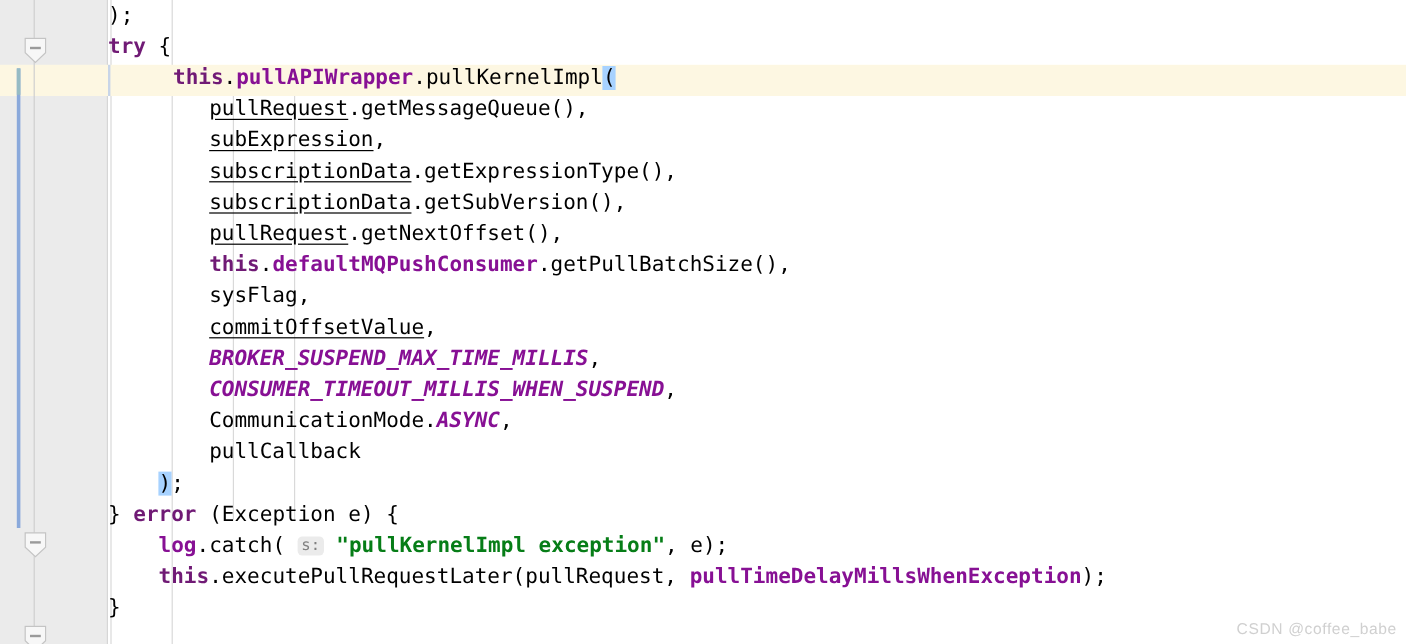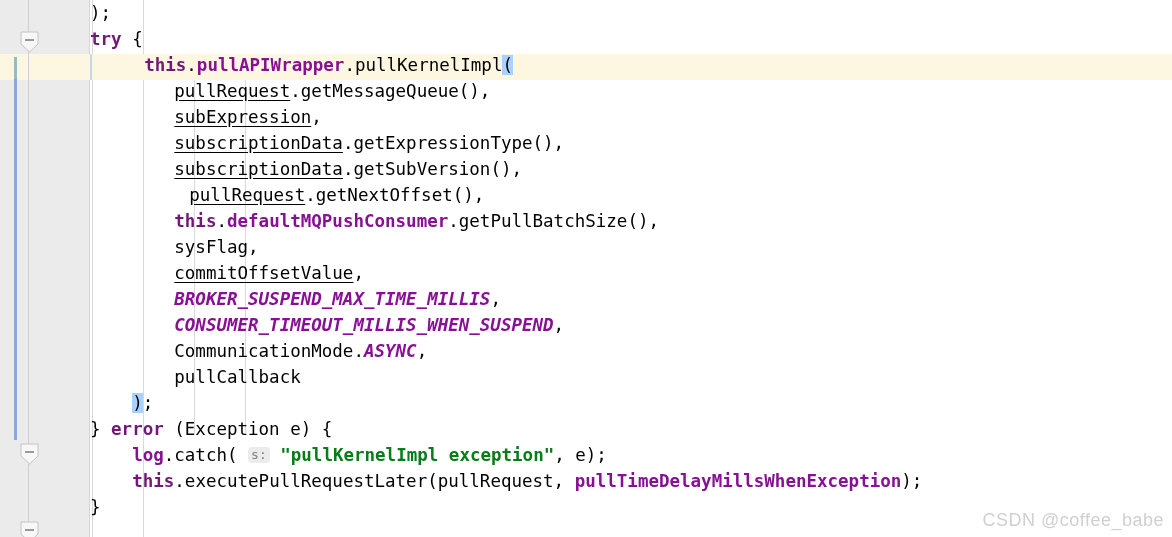--- a/index.html
+++ b/index.html
@@ -115,21 +115,21 @@
     line-height: 16px;
     vertical-align: 2px;
     font-family: "DejaVu Sans Mono", "Liberation Mono", monospace;
   }
 
   
   .watermark {
     position: absolute;
     right: 8px; bottom: 6px;
     color: #d0d0d0;
-    font-size: 18px;
+    font-size: 13px;
     font-family: "Liberation Sans", sans-serif;
     letter-spacing: 0.5px;
     pointer-events: none;
   }
 </style>
 </head>
 <body>
 
 <div id="editor">
 
@@ -172,21 +172,21 @@
         <div class="hl-left-mark" style="left: 0px; top: 54px;"></div>
       </div>
     <div id="code-lines">
         <div class="line" style="top: 0px;"><span class="plain">);</span></div>
         <div class="line" style="top: 26px;"><span class="kw">try</span><span class="plain"> {</span></div>
         <div class="line" style="top: 52px; margin-left: 12px;"><span class="plain">    </span><span class="kw">this</span><span class="plain">.</span><span class="field">pullAPIWrapper</span><span class="plain">.</span><span class="ident">pullKernelImpl</span><span class="brmatch">(</span></div>
         <div class="line" style="top: 78px;"><span class="plain">        </span><span class="local">pullRequest</span><span class="plain">.getMessageQueue(),</span></div>
         <div class="line" style="top: 104px;"><span class="plain">        </span><span class="local">subExpression</span><span class="plain">,</span></div>
         <div class="line" style="top: 130px;"><span class="plain">        </span><span class="local">subscriptionData</span><span class="plain">.getExpressionType(),</span></div>
         <div class="line" style="top: 156px;"><span class="plain">        </span><span class="local">subscriptionData</span><span class="plain">.getSubVersion(),</span></div>
-        <div class="line" style="top: 182px; margin-left: 15px;"><span class="plain">        </span><span class="local">pullRequest</span><span class="plain">.getNextOffset(),</span></div>
+        <div class="line" style="top: 182px;"><span class="plain">        </span><span class="local">pullRequest</span><span class="plain">.getNextOffset(),</span></div>
         <div class="line" style="top: 208px; text-align: center;"><span class="plain">        </span><span class="kw">this</span><span class="plain">.</span><span class="field">defaultMQPushConsumer</span><span class="plain">.getPullBatchSize(),</span></div>
         <div class="line" style="top: 234px;"><span class="plain">        sysFlag,</span></div>
         <div class="line" style="top: 260px;"><span class="plain">        </span><span class="local">commitOffsetValue</span><span class="plain">,</span></div>
         <div class="line" style="top: 286px;"><span class="plain">        </span><span class="statfld">BROKER_SUSPEND_MAX_TIME_MILLIS</span><span class="plain">,</span></div>
         <div class="line" style="top: 312px;"><span class="plain">        </span><span class="statfld">CONSUMER_TIMEOUT_MILLIS_WHEN_SUSPEND</span><span class="plain">,</span></div>
         <div class="line" style="top: 338px;"><span class="plain">        CommunicationMode.</span><span class="statfld">ASYNC</span><span class="plain">,</span></div>
         <div class="line" style="top: 364px;"><span class="plain">        pullCallback</span></div>
         <div class="line" style="top: 390px;"><span class="plain">    </span><span class="brmatch">)</span><span class="plain">;</span></div>
         <div class="line" style="top: 416px;"><span class="plain">} </span><span class="kw">error</span><span class="plain"> (Exception e) {</span></div>
         <div class="line" style="top: 442px;"><span class="plain">    </span><span class="field">log</span><span class="plain">.catch( </span><span class="hint">s:</span><span class="plain"> </span><span class="str">"pullKernelImpl exception"</span><span class="plain">, e);</span></div>

